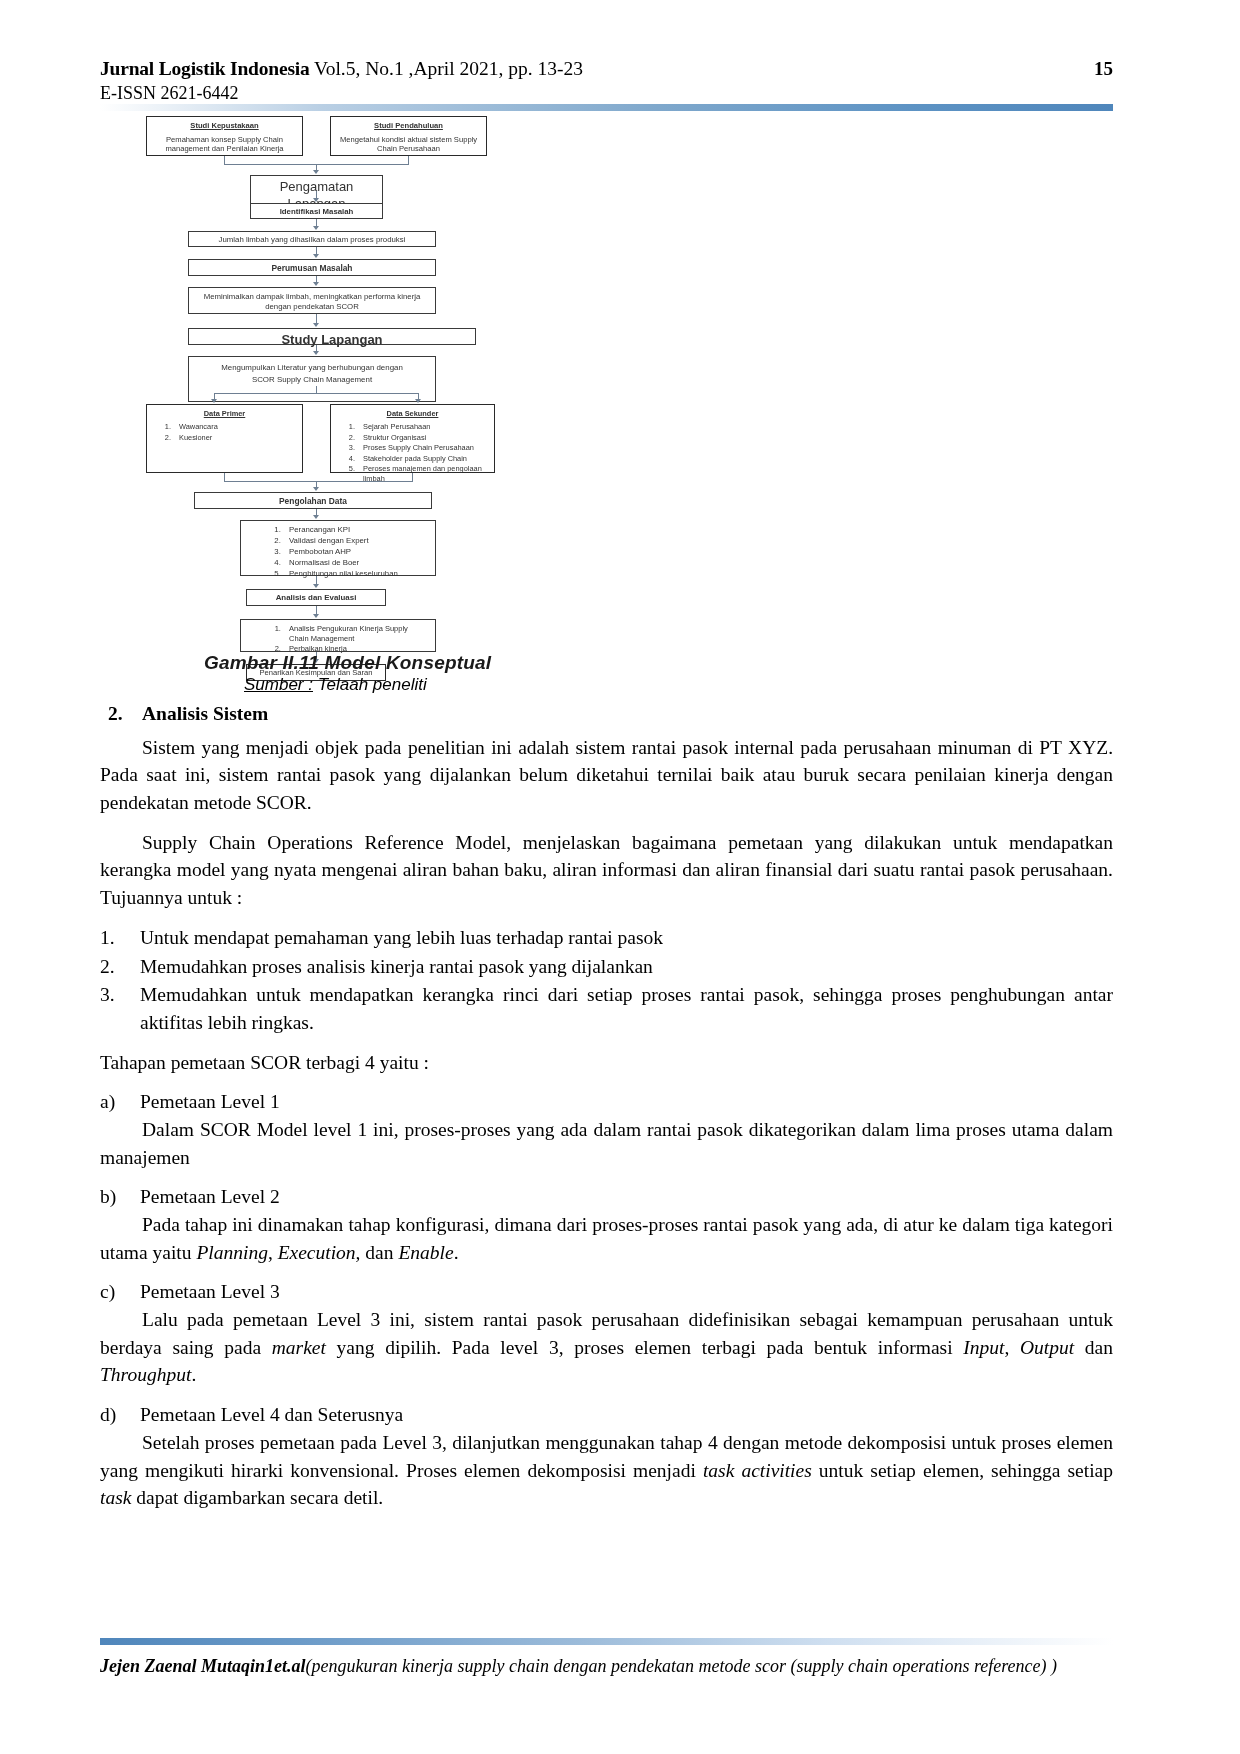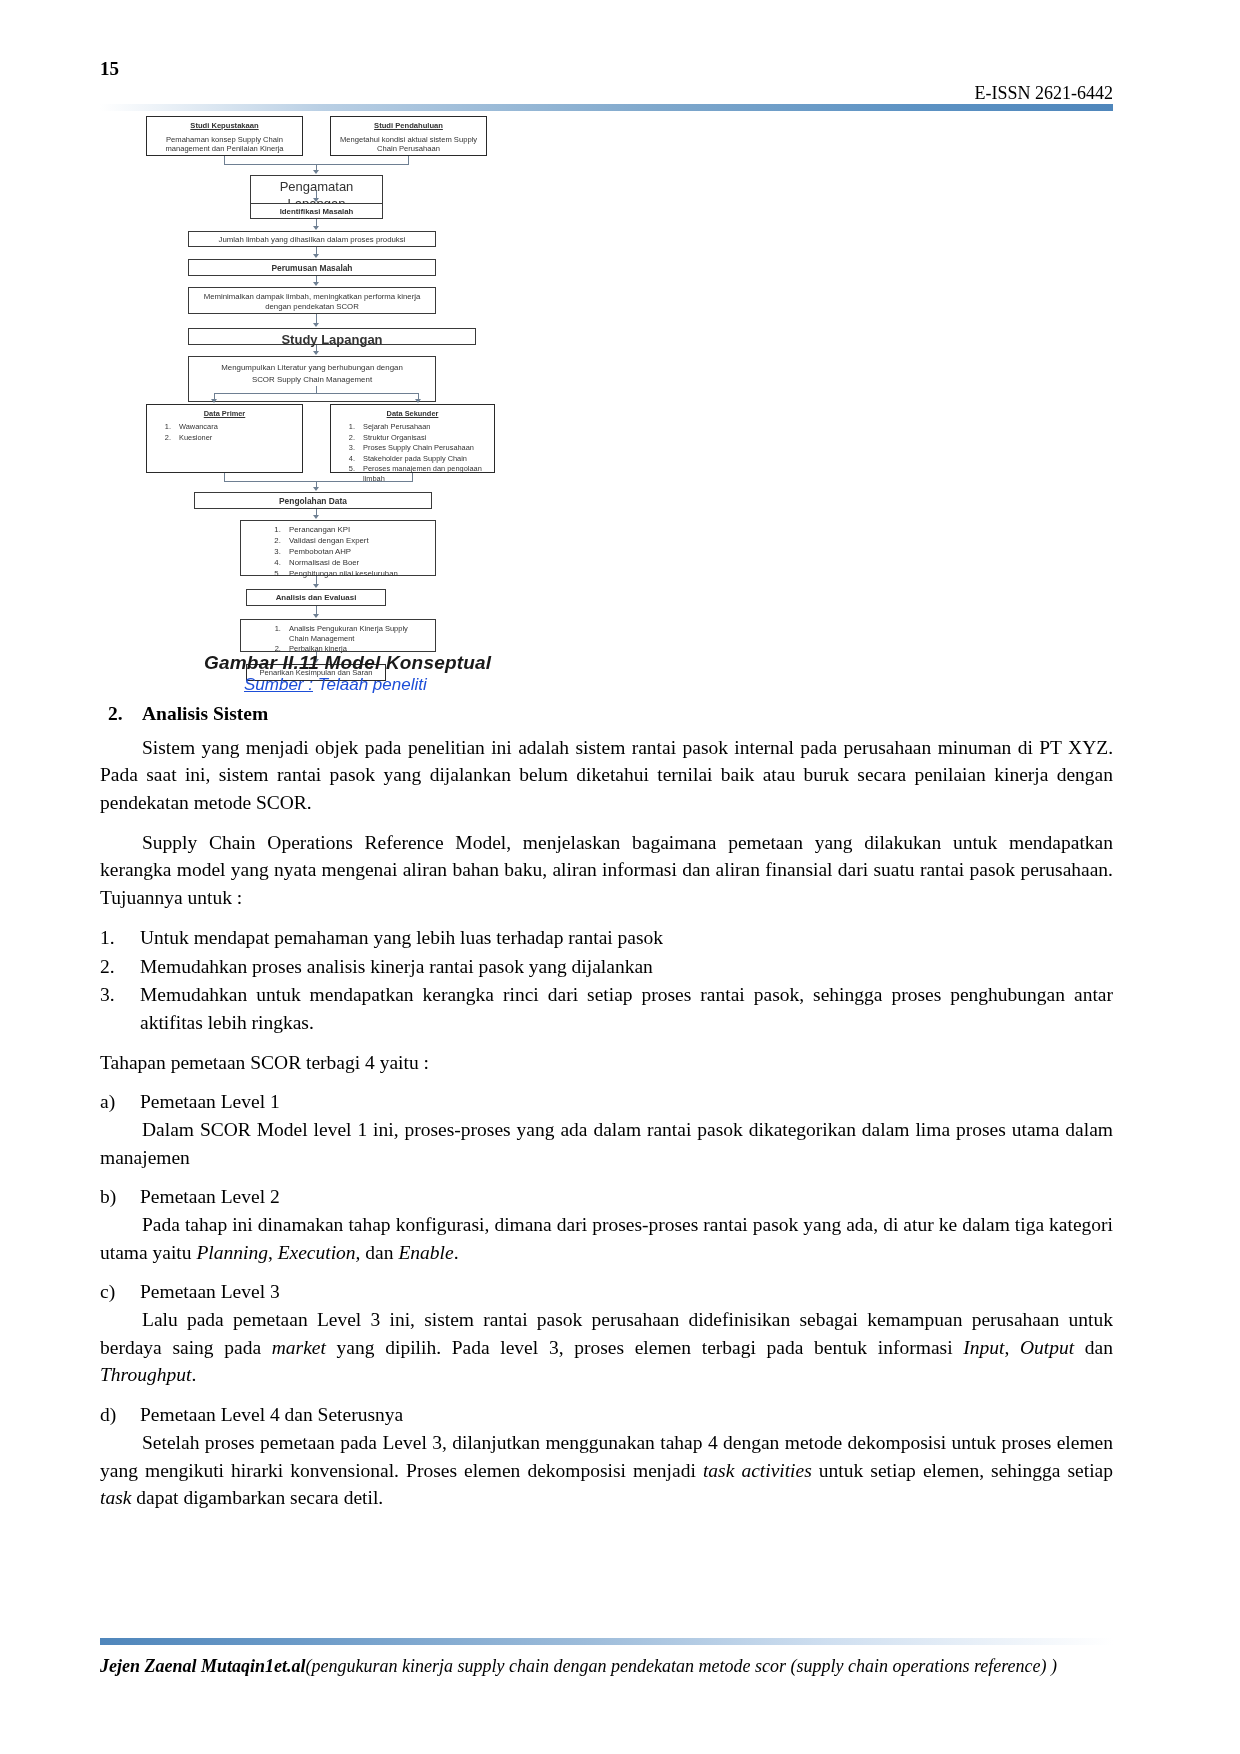--- a/index.html
+++ b/index.html
@@ -46,21 +46,21 @@
     font-weight: normal;
   }
   .header-left-group {
     white-space: nowrap;
   }
   .page-number {
     font-weight: bold;
     font-size: 19px;
   }
   .header-line2 {
-    text-align: right;
+    text-align: left;
     font-size: 18px;
     margin-top: 3px;
   }
   .header-rule {
     position: absolute;
     left: 100px;
     top: 104px;
     width: 1013px;
     height: 7px;
     background: linear-gradient(to right, #ffffff 0%, #b9cfe4 22%, #7fa8cc 55%, #5d93c4 80%, #4f86bb 100%);
@@ -129,21 +129,21 @@
     font-weight: bold;
     font-size: 19px;
     color: #1a1a1a;
     letter-spacing: 0.2px;
   }
   .fig-source {
     position: absolute;
     font-family: "Liberation Sans", sans-serif;
     font-style: italic;
     font-size: 17px;
-    color: #1d4ed8;
+    color: #000000;
   }
   .fig-source .src-label {
     text-decoration: underline;
     font-weight: normal;
   }
 
   
   .content {
     position: absolute;
     left: 100px;
@@ -224,20 +224,24 @@
   }
   .footer .f-bold { font-weight: bold; }
 </style>
 </head>
 <body>
 
 <div class="page">
 
   <div class="header">
     <div class="header-line1">
+      <span class="header-left-group">
+        <span class="journal-title">Jurnal Logistik Indonesia</span>
+        <span class="journal-vol">Vol.5, No.1 ,April 2021, pp. 13-23</span>
+      </span>
       <span class="page-number">15</span>
     </div>
     <div class="header-line2">E-ISSN 2621-6442</div>
   </div>
   <div class="header-rule"></div>
 
   <div class="figure">
 
     <div class="fc thick" style="left:6px; top:4px; width:157px; height:40px; padding:4px 4px; font-size:7.6px;">
       <span class="fc-title">Studi Kepustakaan</span>

